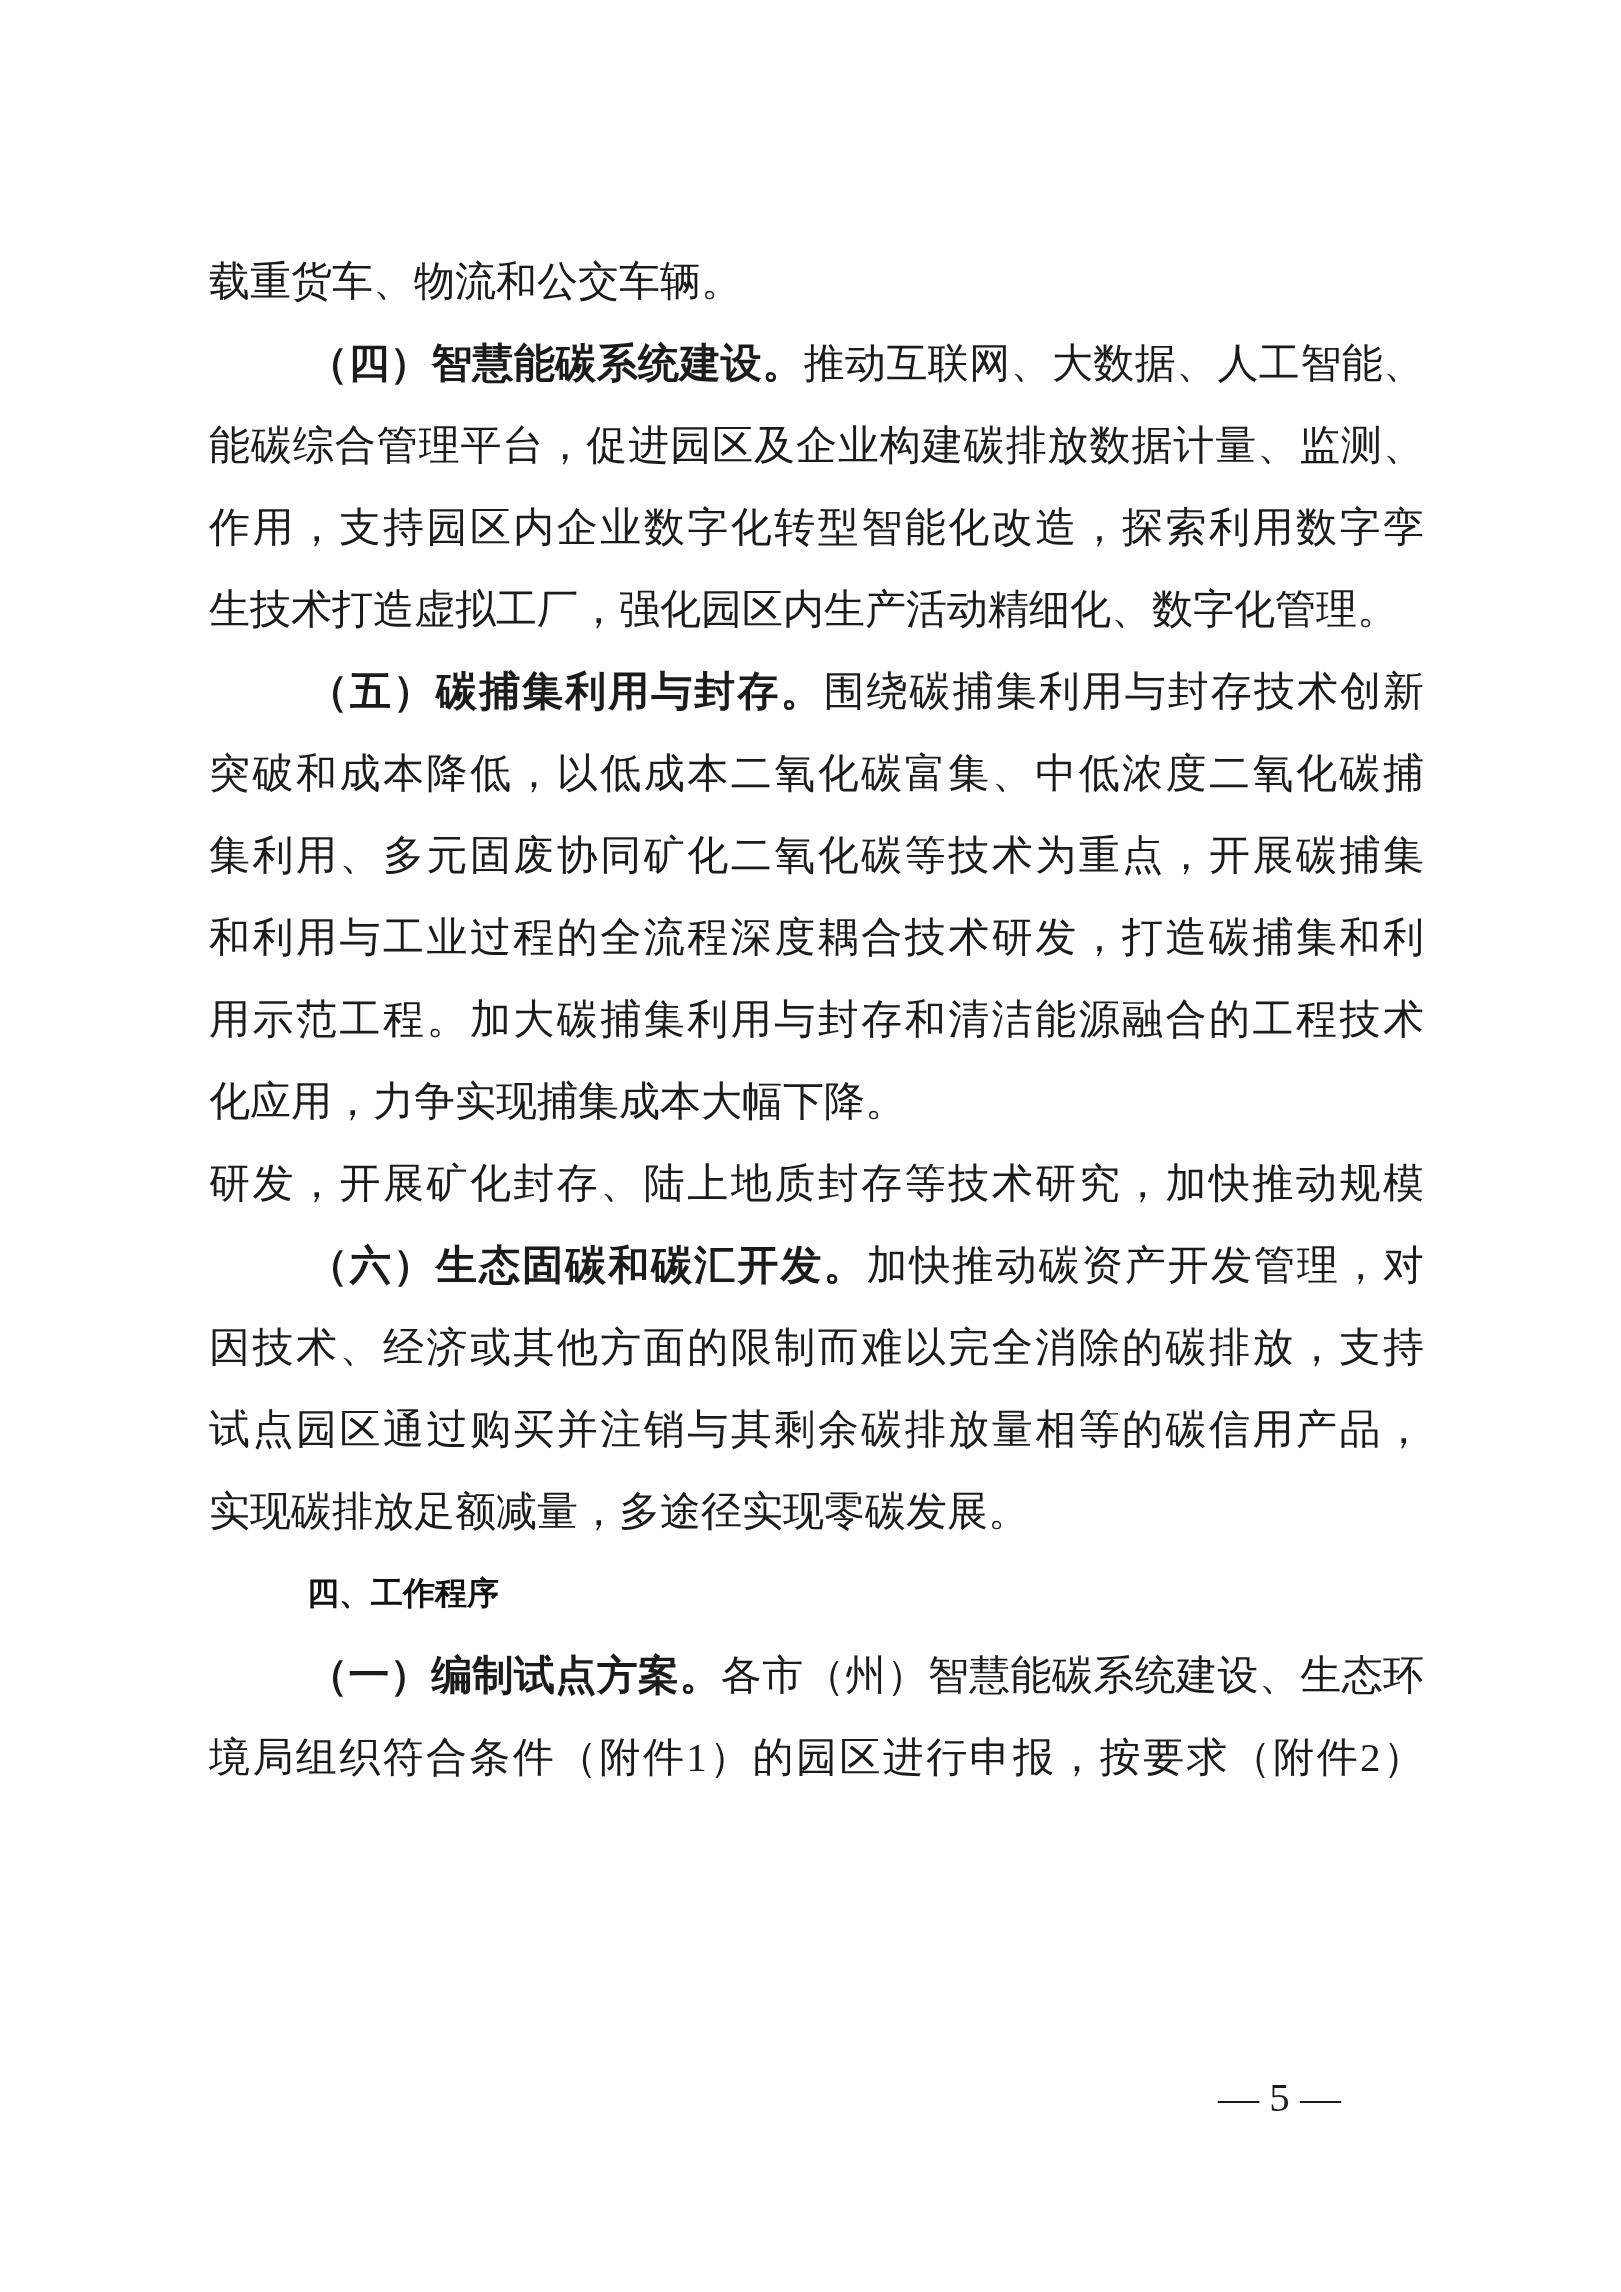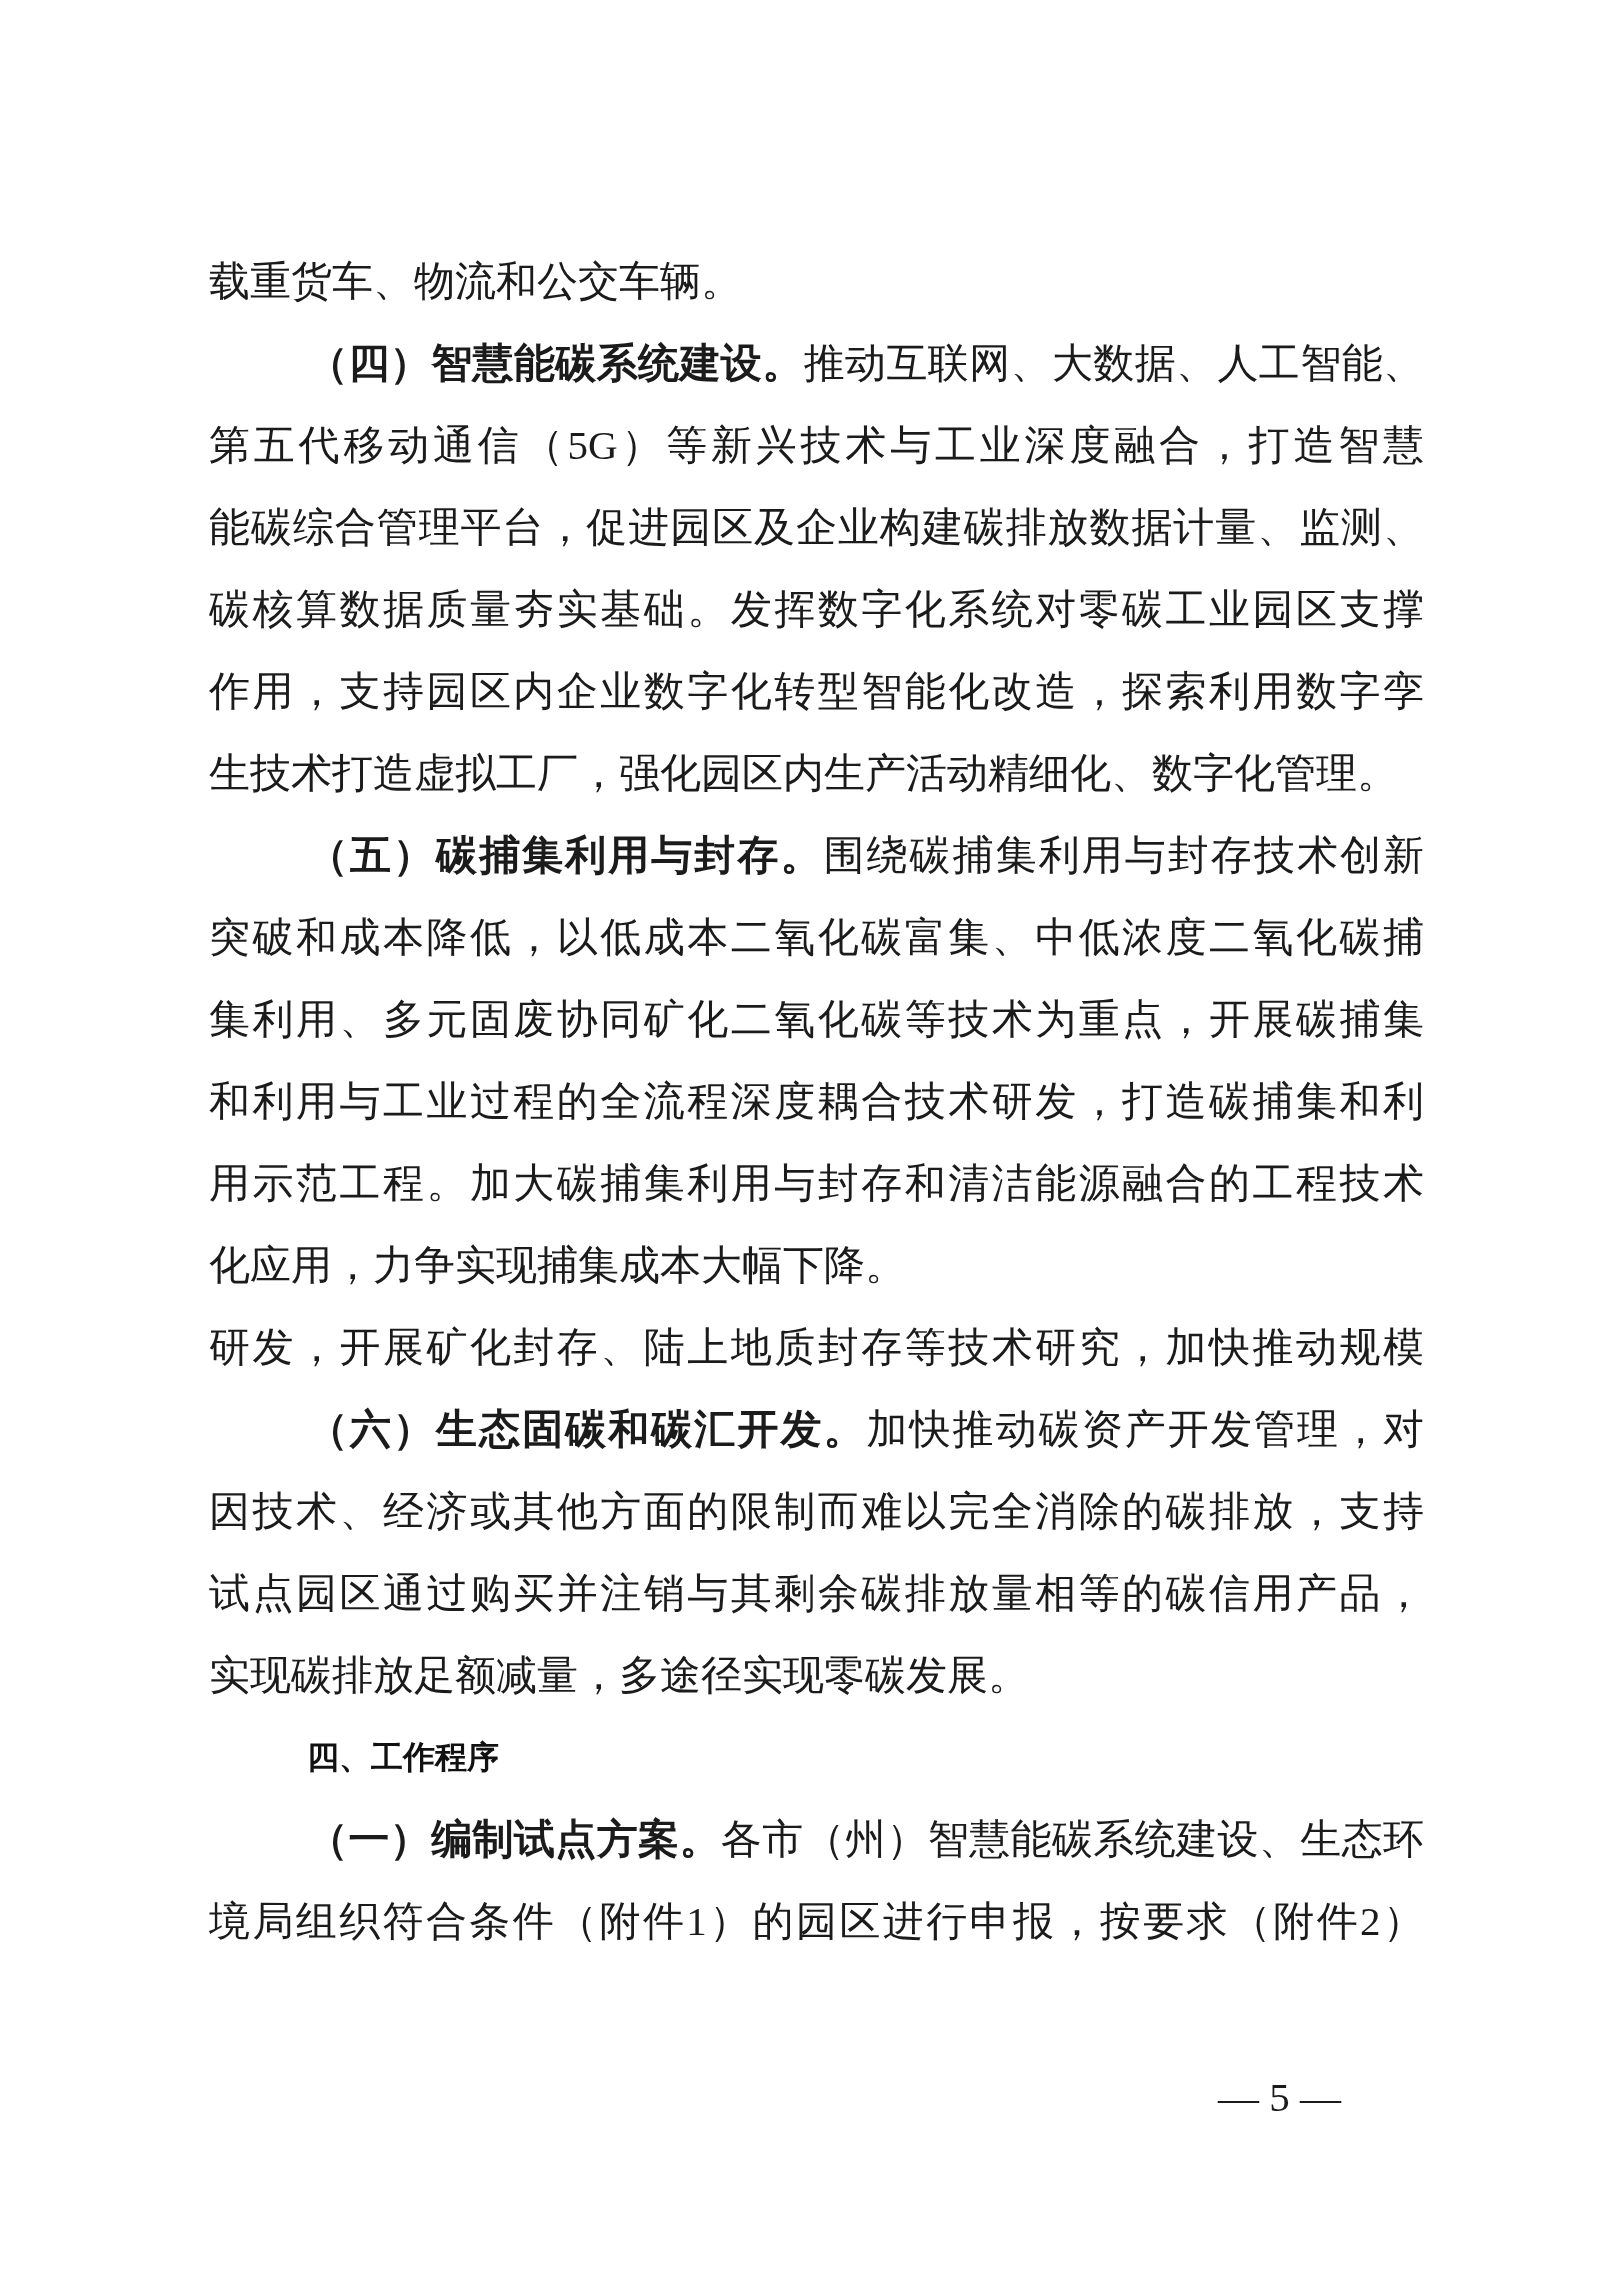--- a/index.html
+++ b/index.html
@@ -65,23 +65,21 @@
 </head>
 <body>
 
 <div class="page">
   <div class="doc-body" id="doc-body">
       <div class="para">
         <div class="line left"><span>载重货车、物流和公交车辆。</span></div>
       </div>
       <div class="para">
         <div class="line just indent"><span class="b">（四）智慧能碳系统建设。</span><span>推动互联网、大数据、人工智能、</span></div>
-        <div class="line just"><span>第五代移动通信（5G）等新兴技术与工业深度融合，打造智慧</span></div>
         <div class="line just"><span>能碳综合管理平台，促进园区及企业构建碳排放数据计量、监测、</span></div>
-        <div class="line just"><span>碳核算数据质量夯实基础。发挥数字化系统对零碳工业园区支撑</span></div>
         <div class="line just"><span>作用，支持园区内企业数字化转型智能化改造，探索利用数字孪</span></div>
         <div class="line left"><span>生技术打造虚拟工厂，强化园区内生产活动精细化、数字化管理。</span></div>
       </div>
       <div class="para">
         <div class="line just indent"><span class="b">（五）碳捕集利用与封存。</span><span>围绕碳捕集利用与封存技术创新</span></div>
         <div class="line just"><span>突破和成本降低，以低成本二氧化碳富集、中低浓度二氧化碳捕</span></div>
         <div class="line just"><span>集利用、多元固废协同矿化二氧化碳等技术为重点，开展碳捕集</span></div>
         <div class="line just"><span>和利用与工业过程的全流程深度耦合技术研发，打造碳捕集和利</span></div>
         <div class="line just"><span>用示范工程。加大碳捕集利用与封存和清洁能源融合的工程技术</span></div>
         <div class="line left"><span>化应用，力争实现捕集成本大幅下降。</span></div>

